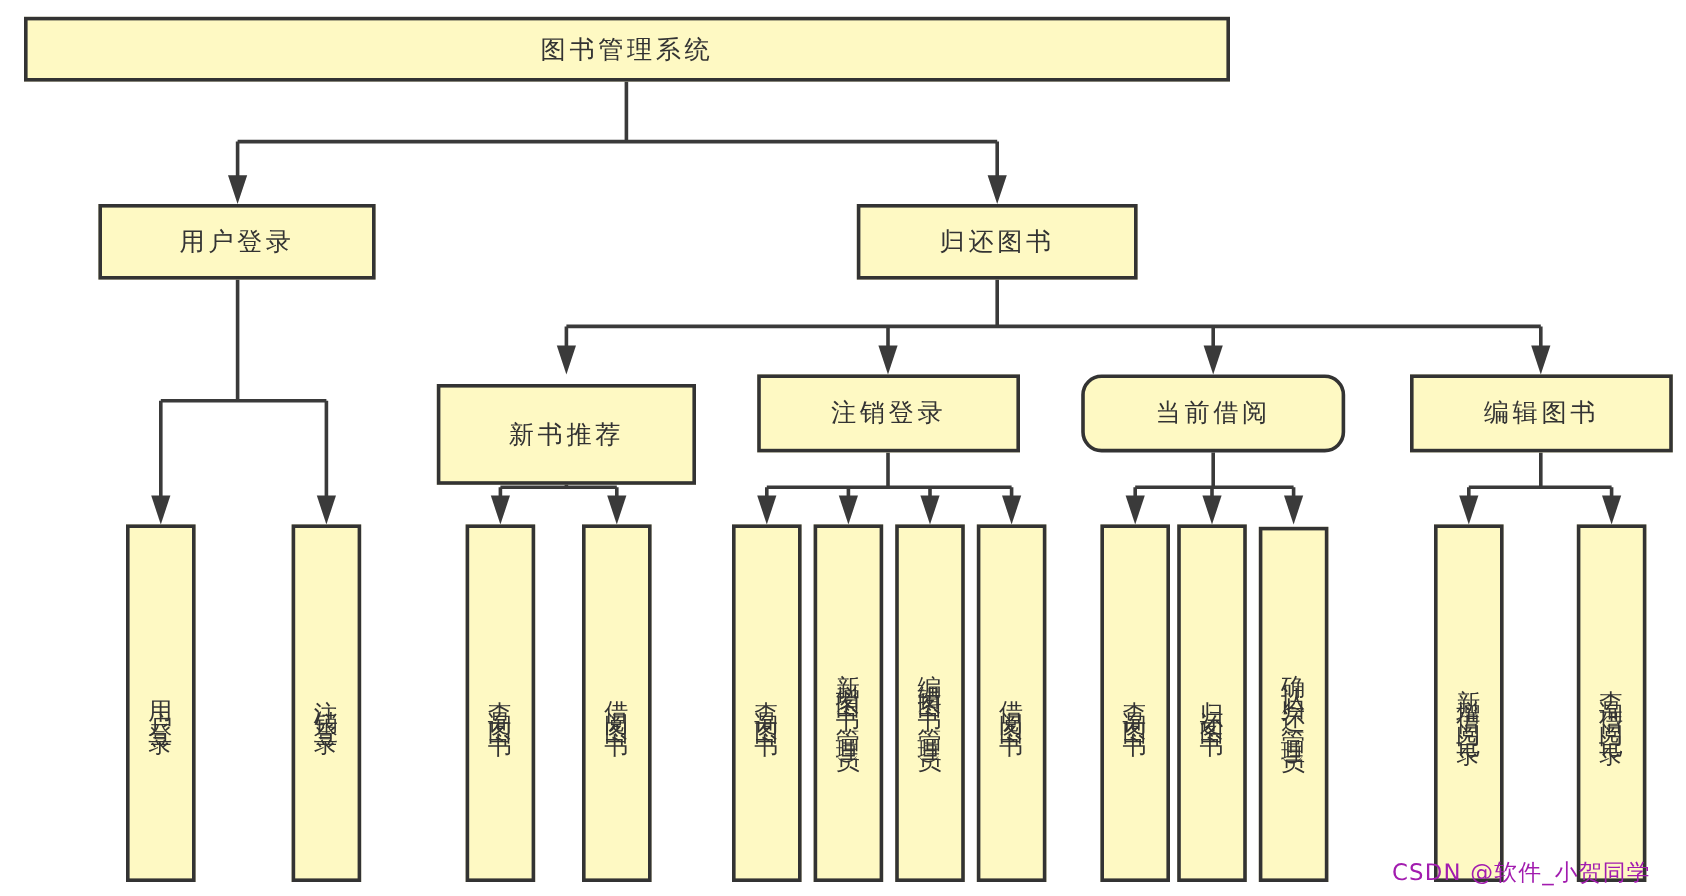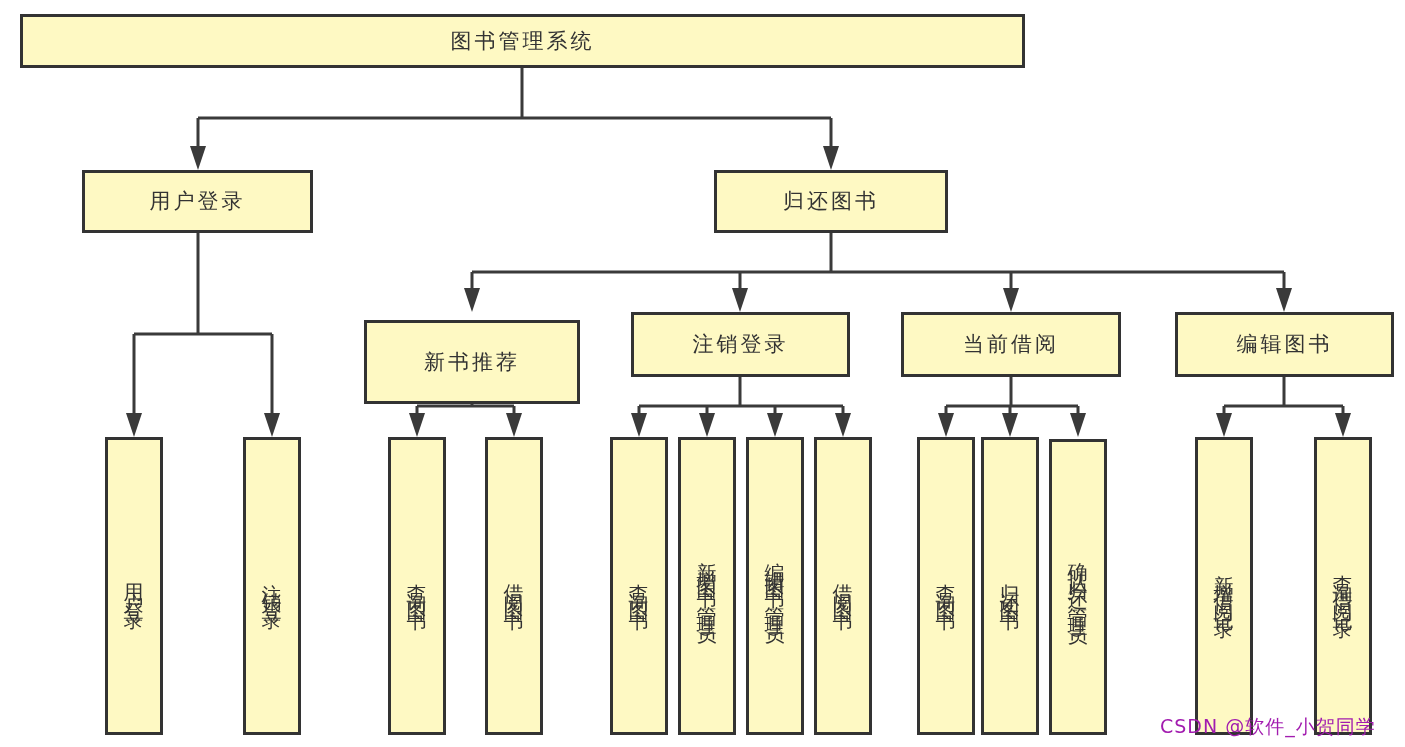--- a/index.html
+++ b/index.html
@@ -120,21 +120,21 @@
     </g>
   </svg>
 
   <div class="node h-node" style="left:20px; top:14px; width:1005px; height:54px;">图书管理系统</div>
 
   <div class="node h-node" style="left:82px; top:170px; width:231px; height:63px;">用户登录</div>
   <div class="node h-node" style="left:714px; top:170px; width:234px; height:63px;">归还图书</div>
 
   <div class="node h-node" style="left:364px; top:320px; width:216px; height:84px;">新书推荐</div>
   <div class="node h-node" style="left:631px; top:312px; width:219px; height:65px;">注销登录</div>
-  <div class="node h-node" style="left:901px; top:312px; width:220px; height:65px;">当前借阅</div>
+  <div class="node h-node" style="left:901px; top:312px; width:220px; height:65px;border-radius:17px;">当前借阅</div>
   <div class="node h-node" style="left:1175px; top:312px; width:219px; height:65px;">编辑图书</div>
 
   <div class="node v-node" style="left:105px; top:437px; width:58px; height:298px;">用户登录</div>
   <div class="node v-node" style="left:243px; top:437px; width:58px; height:298px;">注销登录</div>
 
   <div class="node v-node" style="left:388px; top:437px; width:58px; height:298px;">查询图书</div>
   <div class="node v-node" style="left:485px; top:437px; width:58px; height:298px;">借阅图书</div>
 
   <div class="node v-node" style="left:610px; top:437px; width:58px; height:298px;">查询图书</div>
   <div class="node v-node" style="left:678px; top:437px; width:58px; height:298px;">新增图书（管理员）</div>

